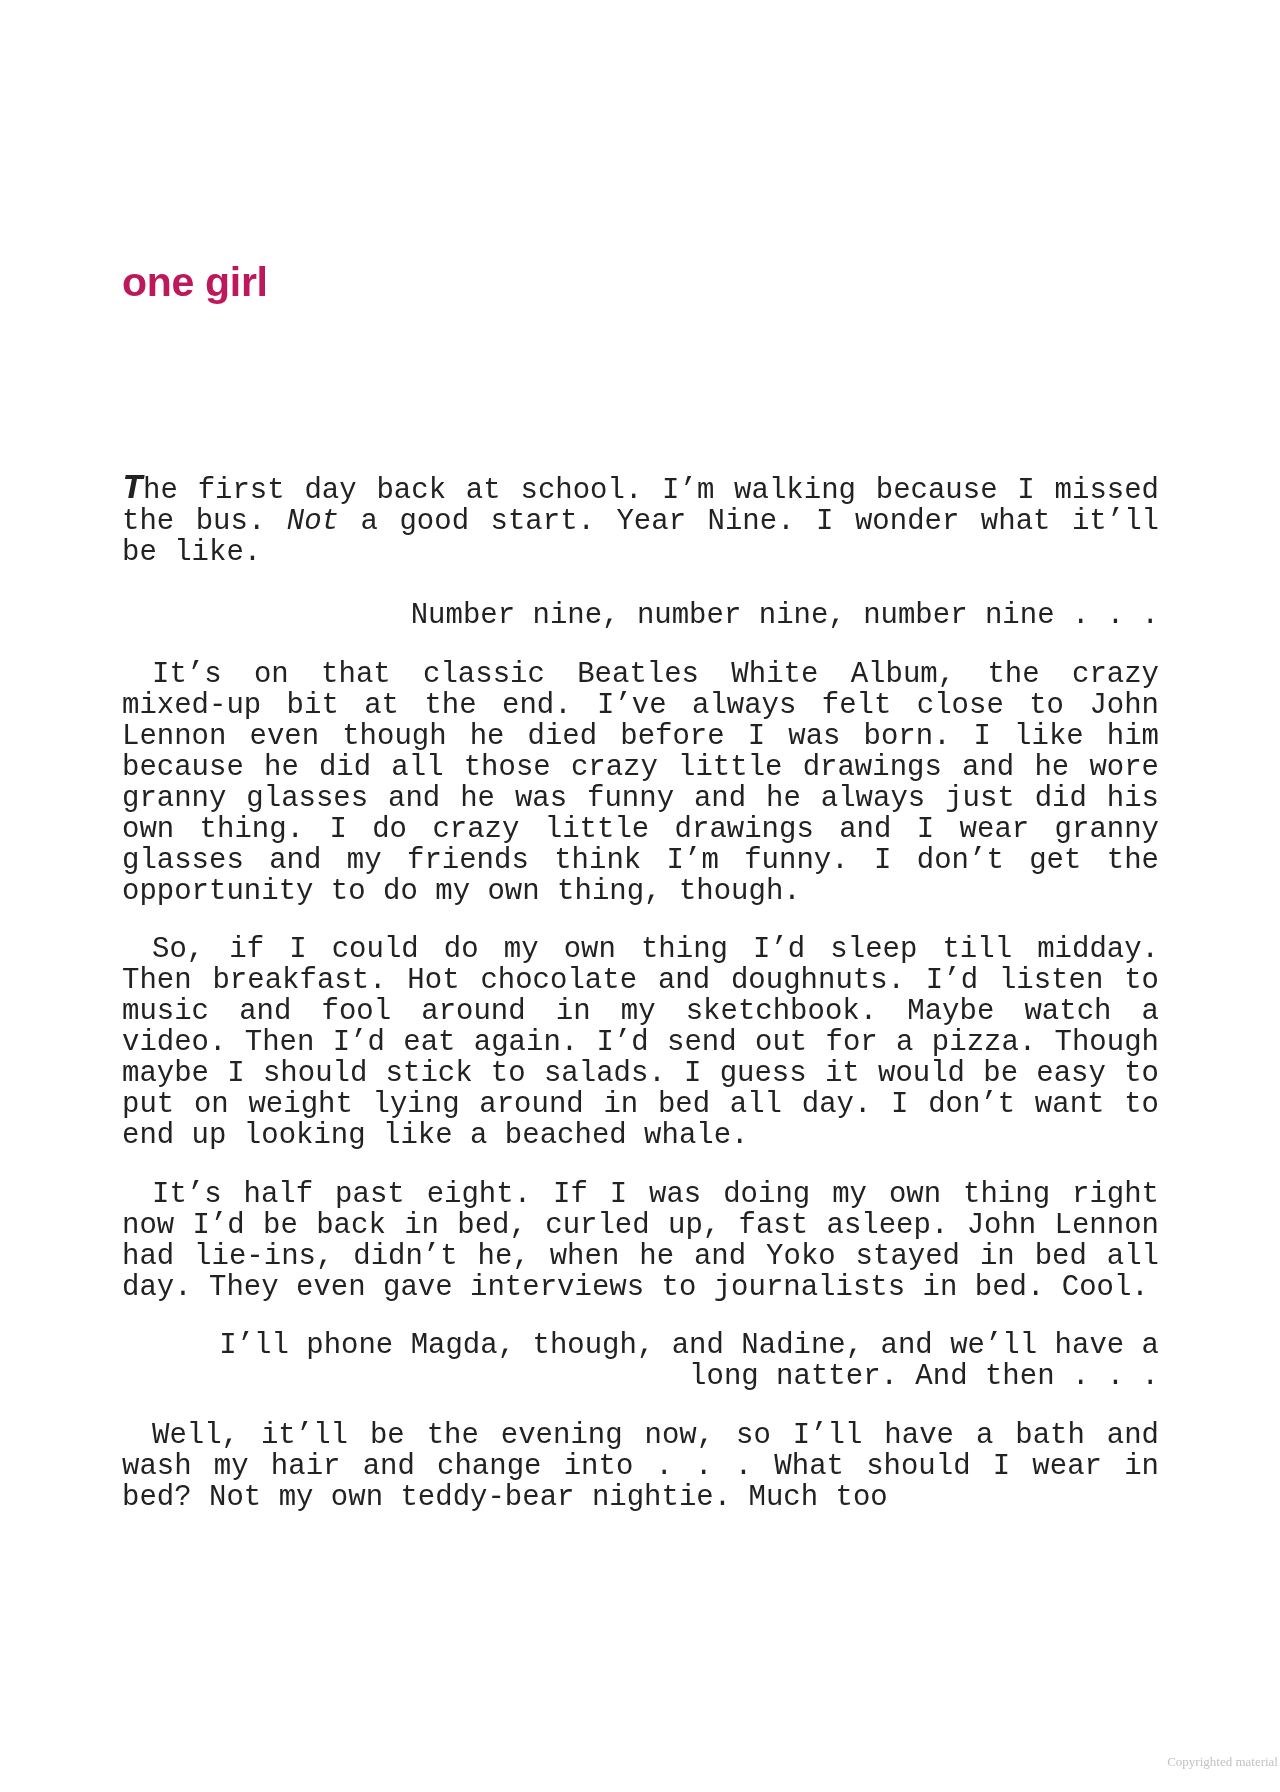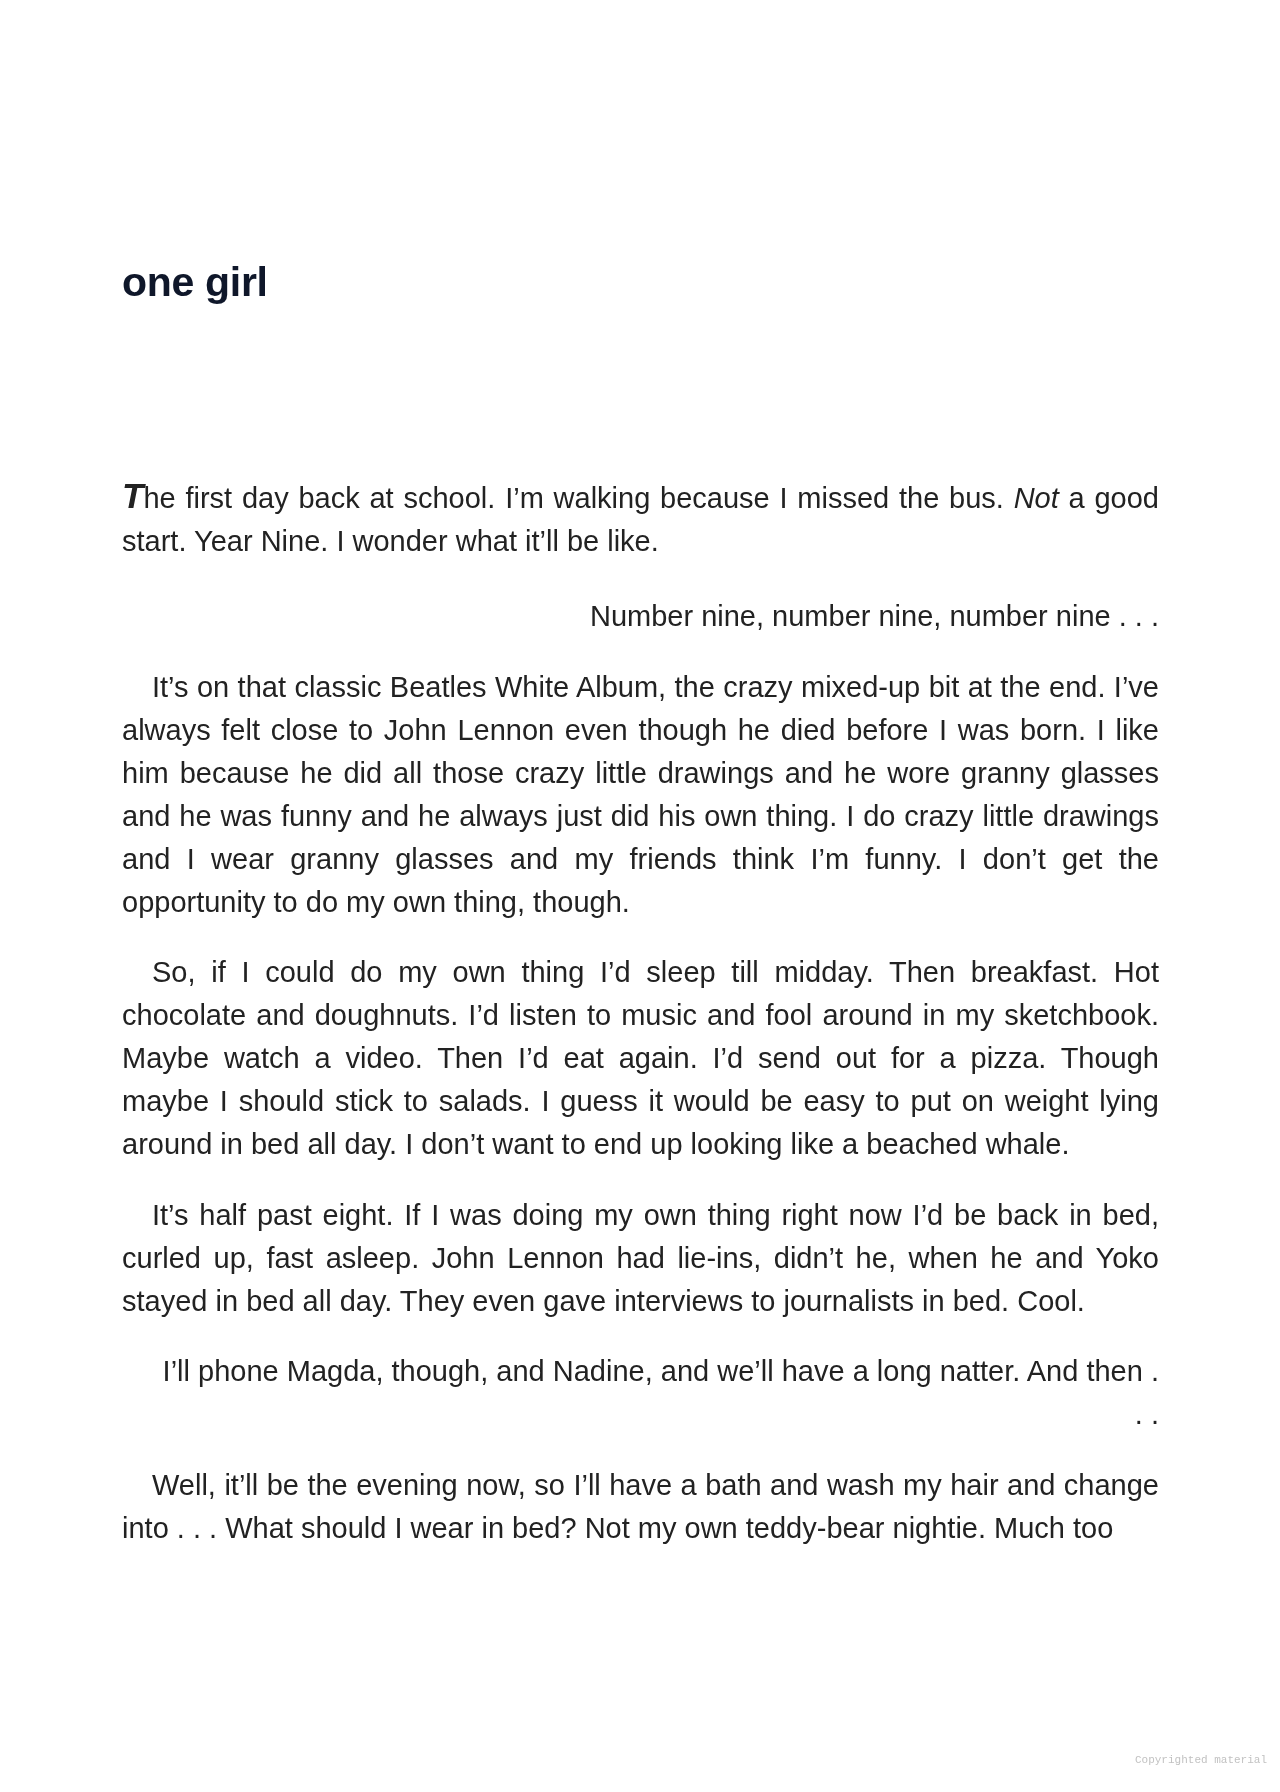--- a/index.html
+++ b/index.html
@@ -3,38 +3,38 @@
 <meta charset="utf-8">
 <style>
   html, body { margin: 0; padding: 0; }
   body {
     width: 1280px; height: 1792px; background: #ffffff; position: relative; overflow: hidden;
     color: #1e1e1e;
   }
   .chapter-title {
     position: absolute; left: 122px; top: 262px; margin: 0;
     font-family: "Liberation Sans", sans-serif; font-weight: bold;
-    font-size: 41px; line-height: 41px; color: #0f172a; letter-spacing: -0.3px;
+    font-size: 41px; line-height: 41px; color: #be185d; letter-spacing: -0.3px;
   }
   .body-text {
     position: absolute; left: 122px; top: 474px; width: 1037px;
-    font-family: Liberation Sans, sans-serif; font-size: 29px; line-height: 43px;
+    font-family: Liberation Mono, monospace; font-size: 29px; line-height: 31px;
     color: #222222;
   }
   .body-text p {
     margin: 0 0 27.5px 0; text-align: justify; text-indent: 30px;
     hyphens: none;
   }
   .body-text p.first { text-indent: 0; margin-bottom: 32px; }
   .body-text p.short { text-align: right; }
   .drop-t { font-weight: bold; font-style: italic; font-size: 35px; }
   .em { font-style: italic; }
   .copyright {
-    position: absolute; right: 13px; top: 1754px;
-    font-family: Liberation Mono, monospace; font-size: 11px; color: #c2c2c2;
+    position: absolute; right: 2px; top: 1754px;
+    font-family: Liberation Serif, serif; font-size: 13px; color: #c2c2c2;
   }
 </style>
 </head>
 <body>
 
 <h1 class="chapter-title">one girl</h1>
 
 <div class="body-text">
   <p class="first"><span class="drop-t">T</span><span>he first day back at school. I’m walking because I missed the bus. </span><span class="em">Not</span><span> a good start. Year Nine. I wonder what it’ll be like.</span></p>
   <p class="short">Number nine, number nine, number nine . . .</p>

